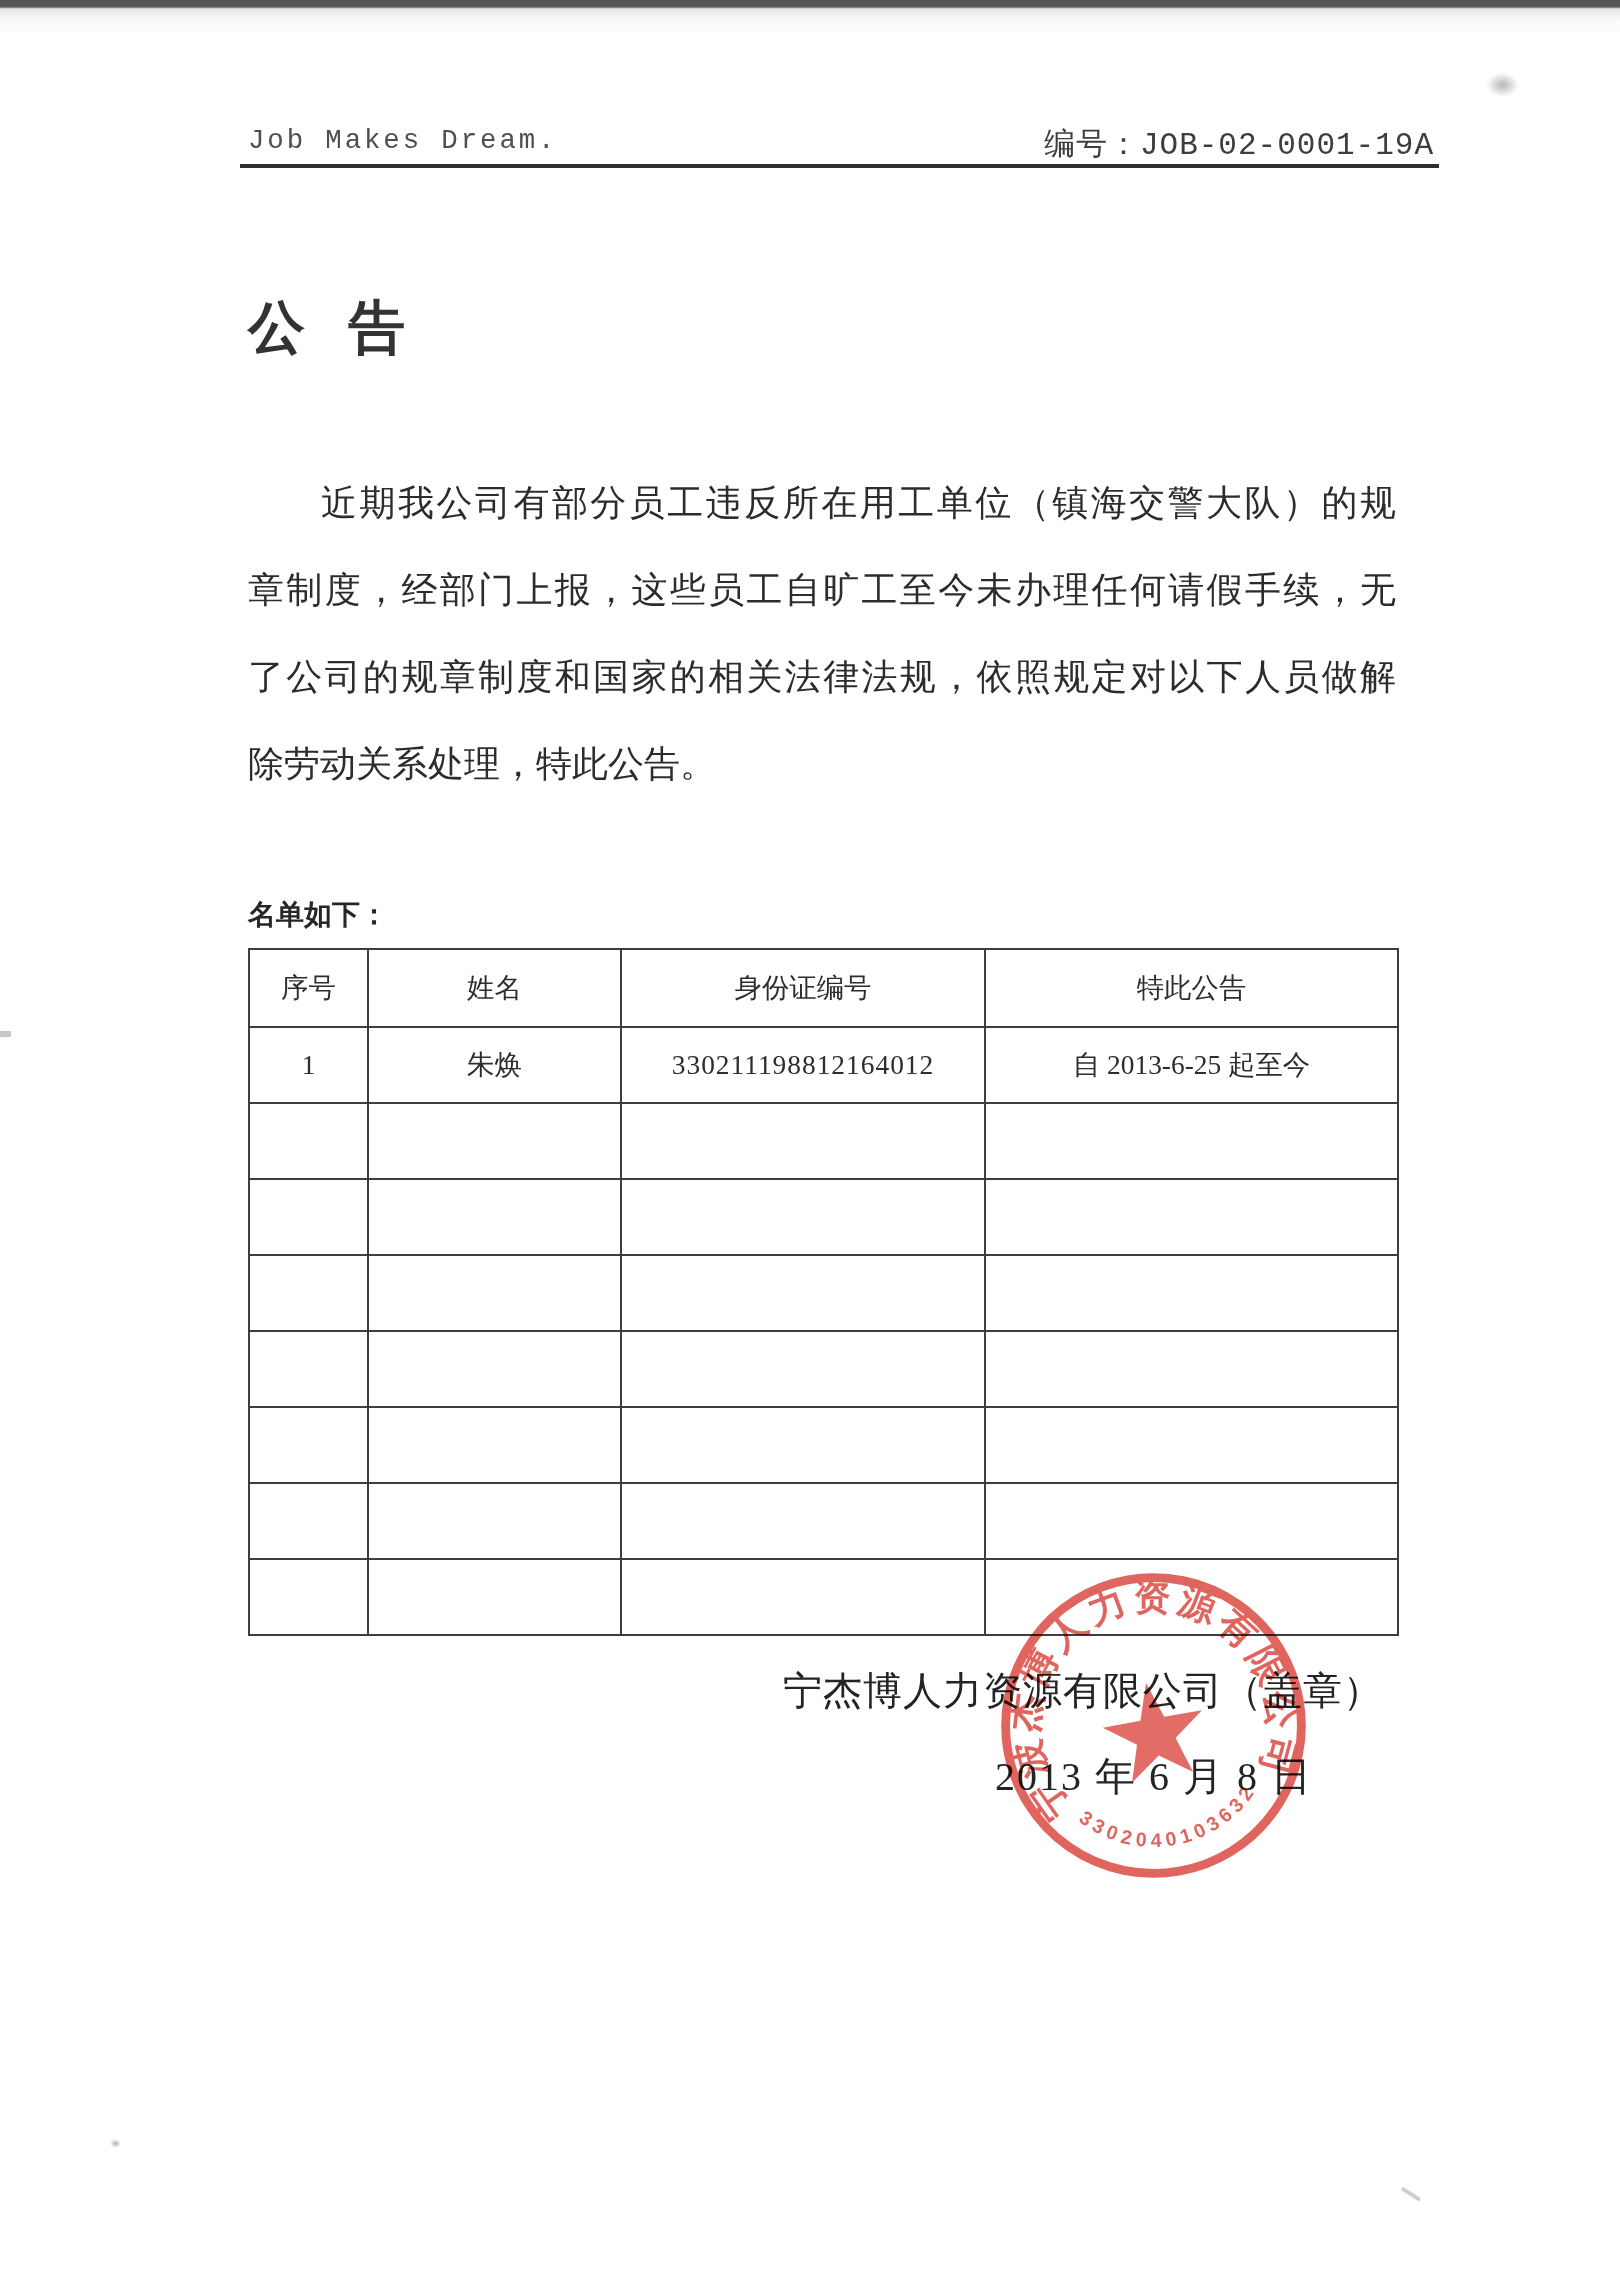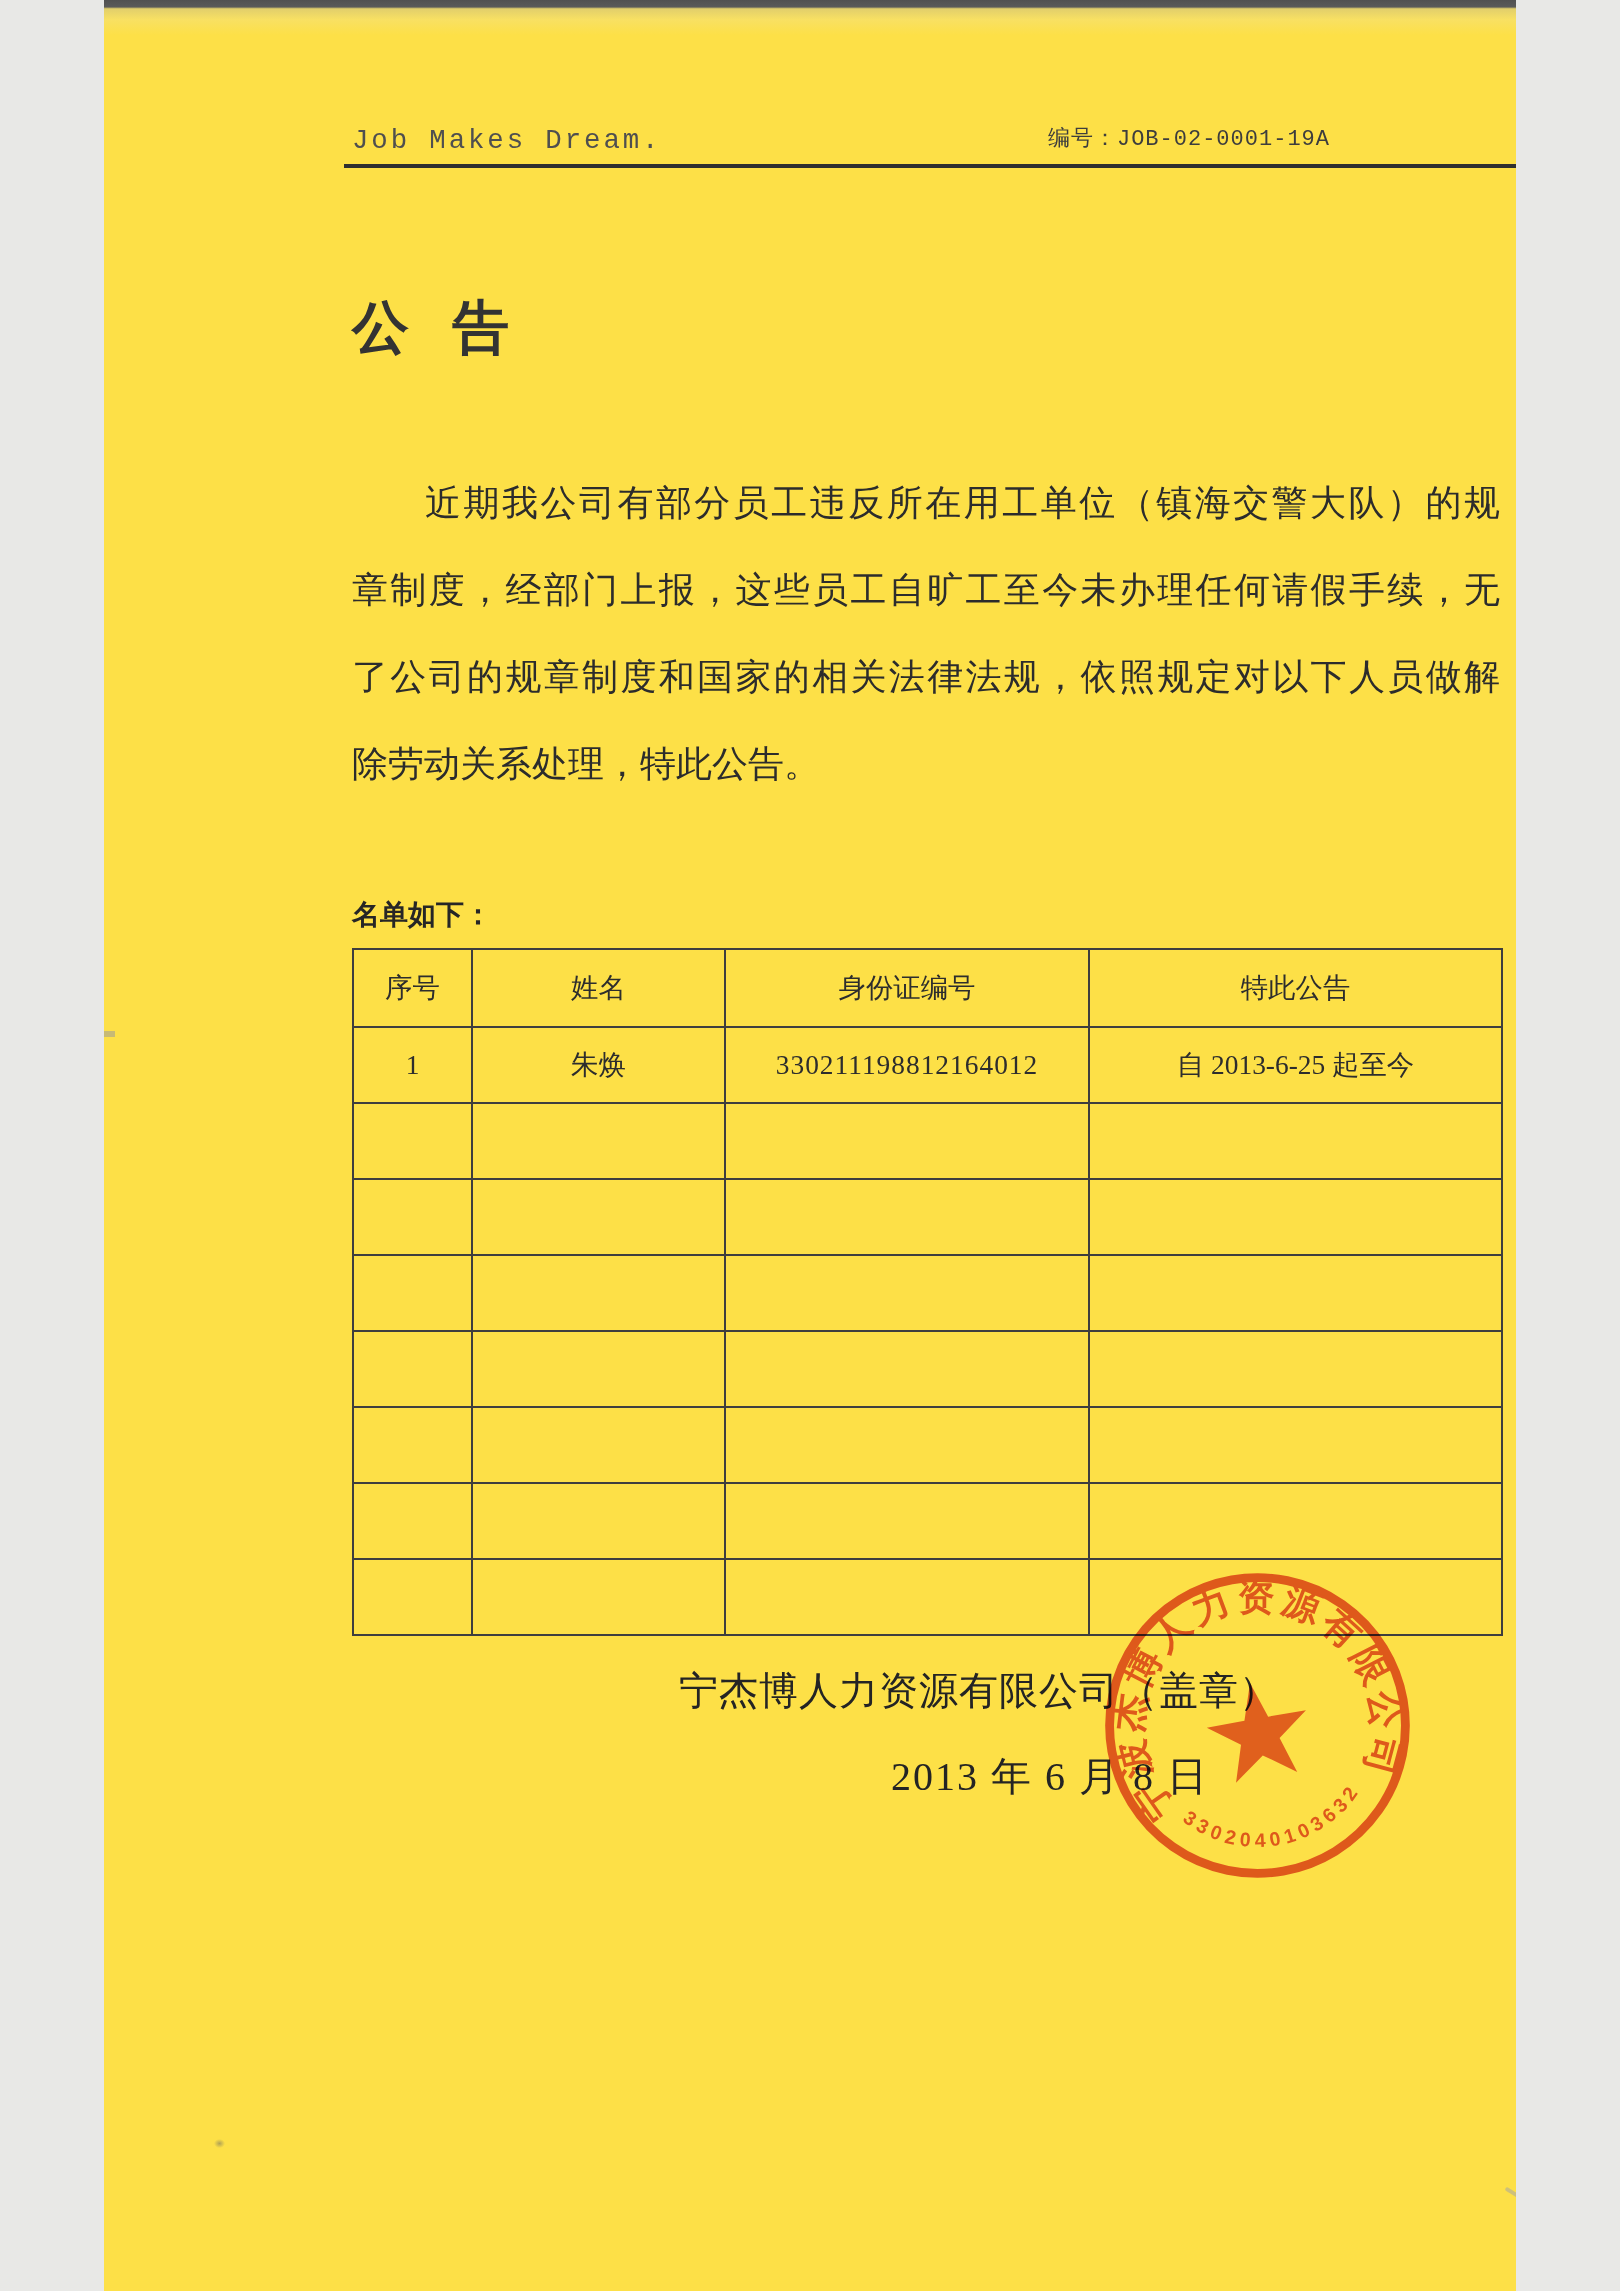--- a/index.html
+++ b/index.html
@@ -1,21 +1,21 @@
 <!DOCTYPE html>
 <html><head>
 <meta charset="utf-8">
 <style>
   html,body { margin:0; padding:0; background:#e8e8e6; }
   .page {
     position: relative;
-    width: 1412px;
+    width: 1620px;
     height: 2292px;
     margin: 0 auto;
-    background: #fde047;
+    background: #ffffff;
     overflow: hidden;
     font-family: "Liberation Serif", "DejaVu Serif", serif;
     color: #2e2e2e;
   }
 
   
   .scan-top-bar {
     position:absolute; left:0; top:0; width:100%; height:35px;
     background: linear-gradient(to bottom,
       #515151 0px, #5a5a5a 6.9px,
@@ -34,21 +34,21 @@
 
   
   .hdr-slogan {
     position:absolute; left:248px; top:125px;
     font-family:"Liberation Mono","DejaVu Sans Mono",monospace;
     font-size:27.4px; letter-spacing:2.9px; color:#4f4f4f;
   }
   .hdr-docno {
     position:absolute; right:186px; top:123px;
     font-family:"Liberation Mono","DejaVu Sans Mono",monospace;
-    font-size:22px; letter-spacing:1px; color:#3d3d3d;
+    font-size:31px; letter-spacing:1px; color:#3d3d3d;
   }
   .hdr-rule {
     position:absolute; left:240px; top:164px; width:1199px; height:3.9px;
     background:#2f2f2f;
   }
 
   
   .doc-title {
     position:absolute; left:248px; top:290px; width:1148px;
     margin:0; text-align:left;

